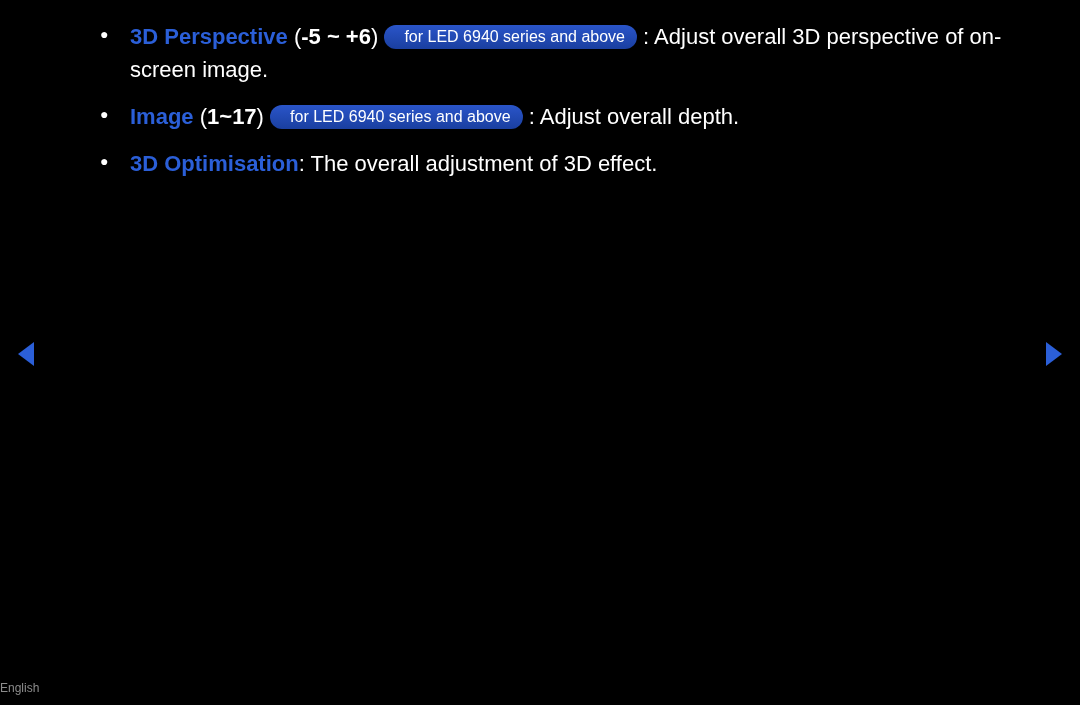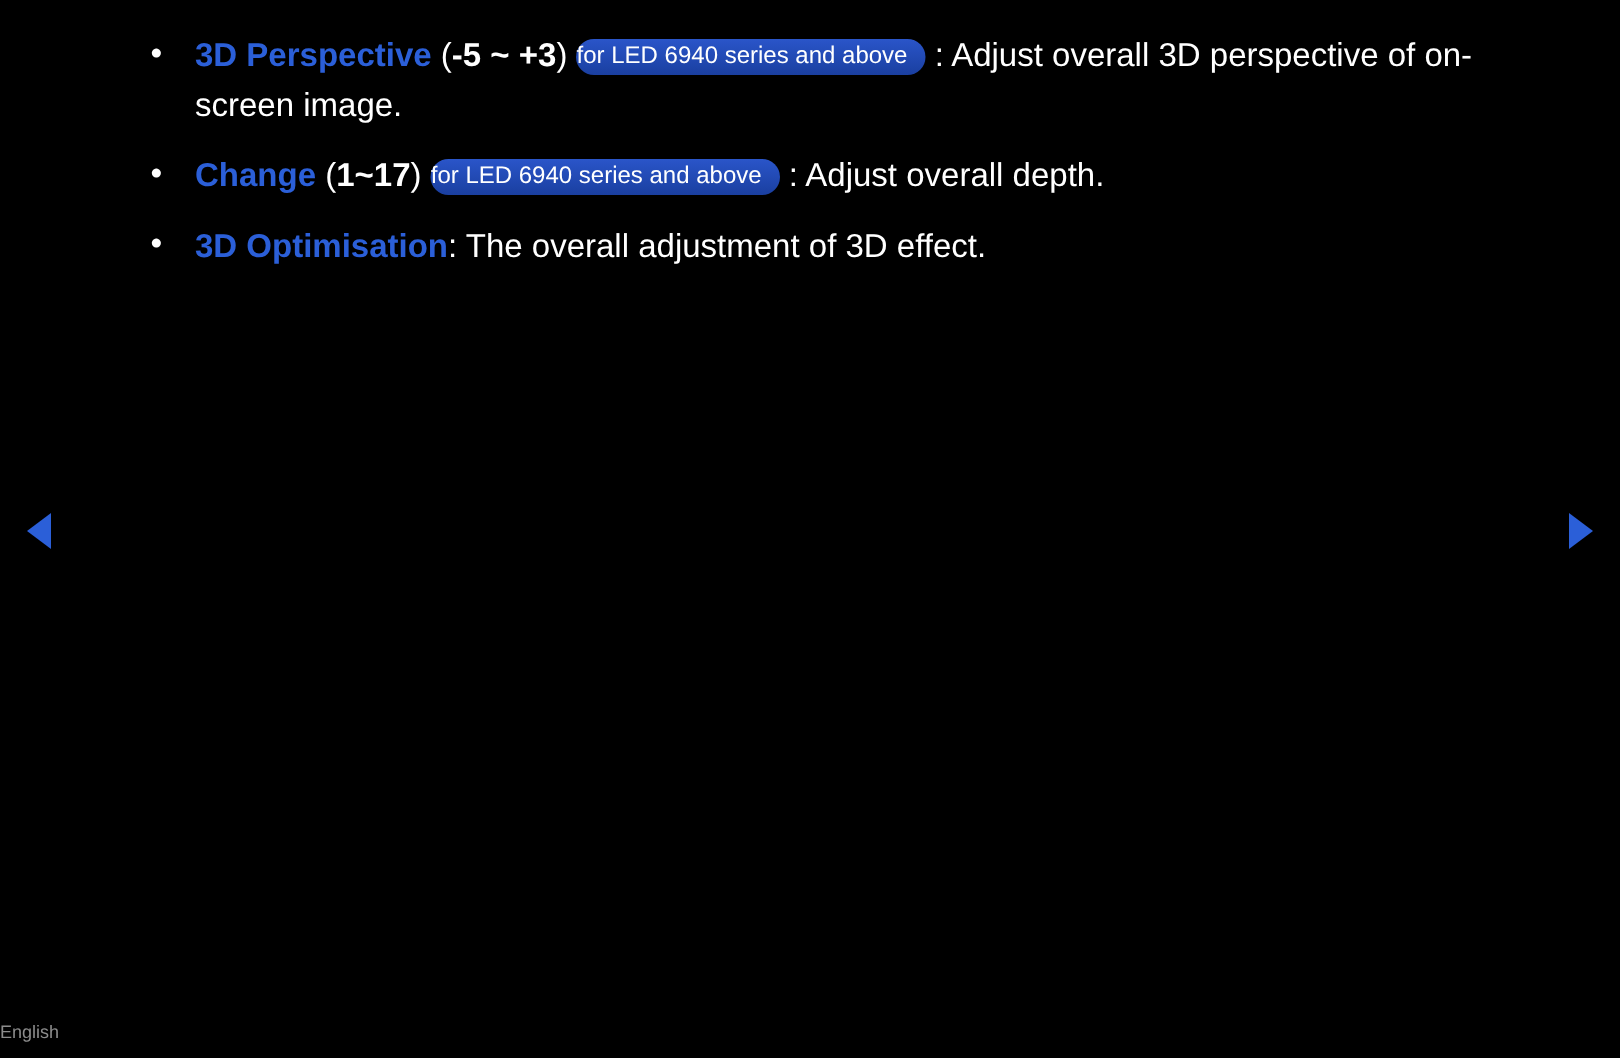--- a/index.html
+++ b/index.html
@@ -45,21 +45,21 @@
   }
   .white-bold {
     color: #fff;
     font-weight: 700;
   }
   .badge {
     display: inline-block;
     background: linear-gradient(#2a55c9, #1a3fa0);
     color: #fff;
     font-size: 16px;
-    padding: 2px 12px 3px 0;
+    padding: 2px 12px 3px 20px;
     border-radius: 12px;
     vertical-align: 2px;
     line-height: 1.2;
   }
   .note-row {
     padding-left: 30px;
     margin-top: -4px;
     margin-bottom: 14px;
   }
   .note-icon {
@@ -103,25 +103,25 @@
     color: #8c8c8c;
   }
 </style>
 </head>
 <body>
 
 <div class="content">
   <ul>
 
     <li>
-      <span class="blue-bold">3D Perspective</span><span> (</span><span class="white-bold">-5 ~ +3</span><span>) </span><span class="badge">for LED 6940 series and above</span><span> : </span><span>Adjust overall 3D perspective of on-screen image.</span>
+      <span class="blue-bold">3D Perspective</span><span> (</span><span class="white-bold">-5 ~ +6</span><span>) </span><span class="badge">for LED 6940 series and above</span><span> : </span><span>Adjust overall 3D perspective of on-screen image.</span>
     </li>
 
     <li>
-      <span class="blue-bold">Change</span><span> (</span><span class="white-bold">1~17</span><span>) </span><span class="badge">for LED 6940 series and above</span><span> : </span><span>Adjust overall depth.</span>
+      <span class="blue-bold">Image</span><span> (</span><span class="white-bold">1~17</span><span>) </span><span class="badge">for LED 6940 series and above</span><span> : </span><span>Adjust overall depth.</span>
     </li>
 
 
 
 
     <li>
       <span class="blue-bold">3D Optimisation</span><span>: </span><span>The overall adjustment of 3D effect.</span>
     </li>
 
   </ul>

